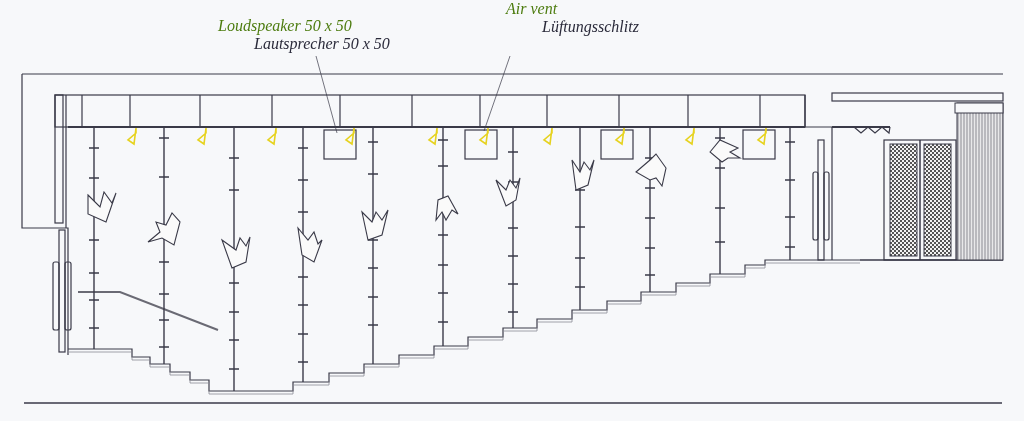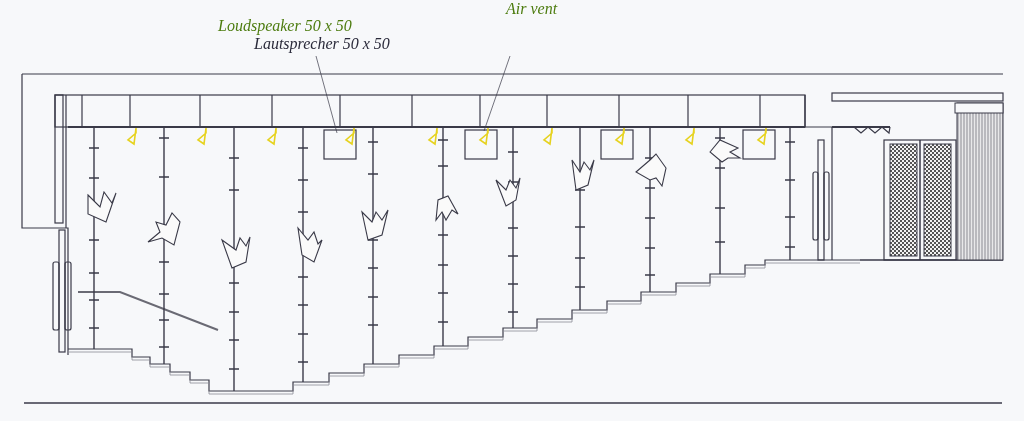--- a/index.html
+++ b/index.html
@@ -13,20 +13,21 @@
 </head>
 <body>
 
 <div class="labels">
   <div class="lbl" style="left:218px;top:17px;">
     <span class="en">Loudspeaker 50 x 50</span>
     <span class="de">Lautsprecher 50 x 50</span>
   </div>
   <div class="lbl" style="left:506px;top:0;">
     <span class="en">Air vent</span>
+    <span class="de">Lüftungsschlitz</span>
   </div>
 </div>
 
 <svg width="1024" height="421" viewBox="0 0 1024 421">
   <defs>
     <pattern id="mesh" width="4" height="4" patternUnits="userSpaceOnUse">
       <rect width="4" height="4" fill="#f2f2f2"></rect>
       <rect width="2" height="2" fill="#555"></rect>
       <rect x="2" y="2" width="2" height="2" fill="#555"></rect>
     </pattern>

